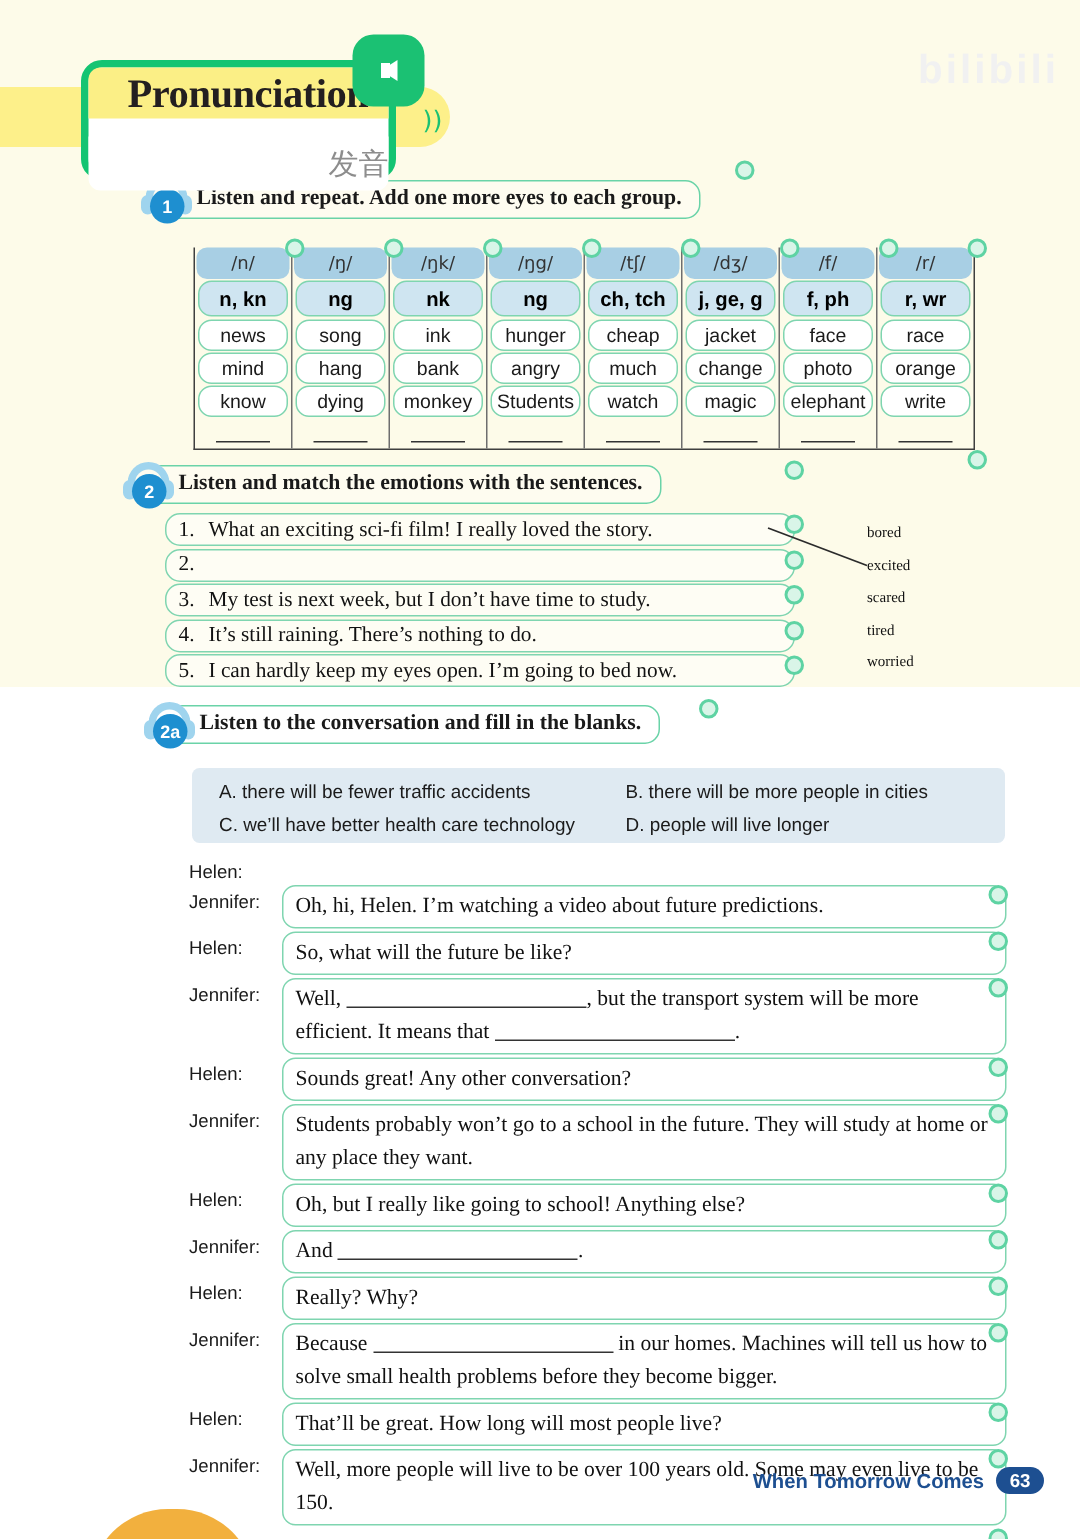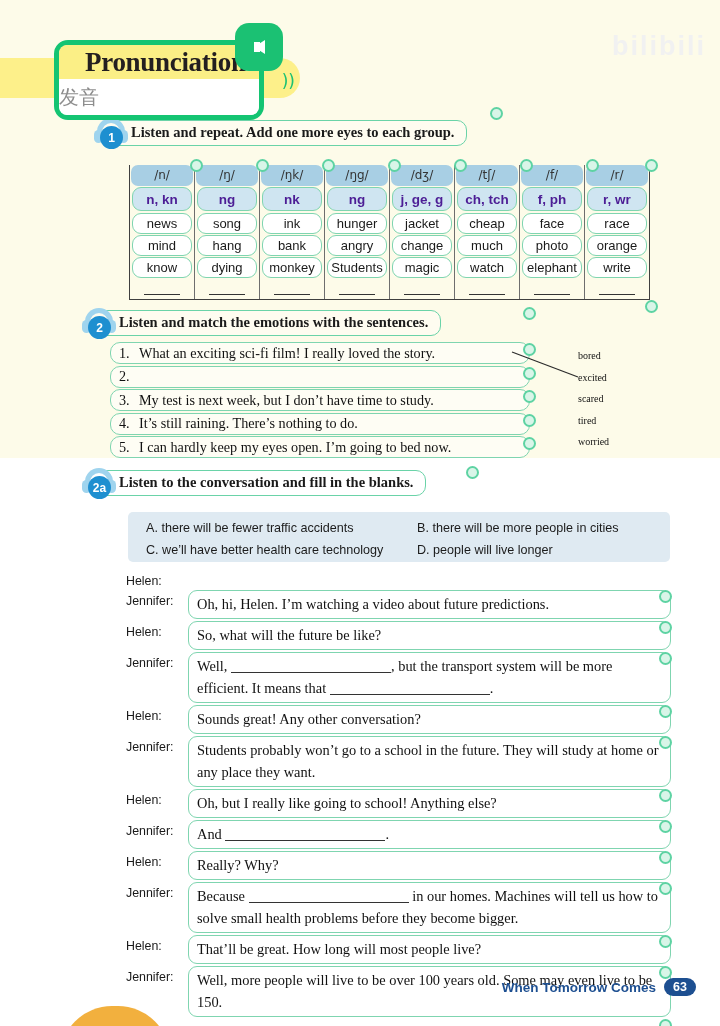--- a/index.html
+++ b/index.html
@@ -38,21 +38,21 @@
   #pron-card .pc-top {
     height:34px; background:#fbef86; display:flex; align-items:center;
     padding-left:26px; border-radius:8px 8px 0 0;
   }
   #pron-title {
     font-family:"Liberation Serif", serif; font-weight:bold;
     font-size:27px; color:#231f20; letter-spacing:-0.3px; white-space:nowrap;
   }
   #pron-card .pc-bot {
     height:36px; background:#ffffff; display:flex; align-items:center;
-    justify-content:flex-start; border-radius:0 0 8px 8px;
+    justify-content:flex-end; border-radius:0 0 8px 8px;margin-top:12px;
   }
   #pron-sub { font-size:20px; color:#8d8d8d; font-family:"DejaVu Sans", sans-serif; }
   #speaker-badge {
     position:absolute; right:-24px; top:-22px; width:48px; height:48px;
     background:#1bc173; border-radius:14px; z-index:8;
     display:flex; align-items:center; justify-content:center;
   }
   #speaker-badge .spk {
     width:0;height:0;border-top:7px solid transparent;border-bottom:7px solid transparent;
     border-right:11px solid #ffffff; position:relative;
@@ -101,21 +101,21 @@
   }
   .pt-col { flex:1 1 0; display:flex; flex-direction:column; border-right:1.2px solid #6e6e6e; }
   .pt-col:last-child { border-right:none; }
   .pt-ipa {
     height:22px; background:#a8cfe4; display:flex; align-items:center; justify-content:center;
     font-size:12px; color:#333; border-radius:7px; margin:0 1px;
     font-family:"DejaVu Sans", sans-serif;
   }
   .pt-let {
     height:26px; background:#cfe5f1; display:flex; align-items:center; justify-content:center;
-    font-weight:bold; font-size:13.5px; color:#4c1d95; border-radius:9px; margin:1px 2px;
+    font-weight:bold; font-size:13.5px; color:#000000; border-radius:9px; margin:1px 2px;
     border:1.4px solid #7fd5b0; font-family:"Liberation Sans", sans-serif;
   }
   .pt-word {
     height:22px; display:flex; align-items:center; justify-content:center;
     font-size:13px; color:#1a1a1a; border-radius:9px; margin:0.5px 2px;
     border:1.4px solid #7fd5b0; background:#fff;
     font-family:"Liberation Sans", sans-serif; white-space:nowrap;
   }
   .pt-blank { height:22px; display:flex; align-items:flex-end; justify-content:center; padding-bottom:4px;}
   .pt-blank i { display:block; width:55%; border-bottom:1.4px solid #333; height:1px; font-style:normal;}
@@ -238,35 +238,35 @@
       <div class="pt-ipa">/ŋg/</div>
       <div class="pt-let">ng</div>
       <div class="pt-word">hunger</div>
       <div class="pt-word">angry</div>
       <div class="pt-word">Students</div>
       <div class="pt-blank">
         <i></i>
       </div>
     </div>
     <div class="pt-col">
+      <div class="pt-ipa">/tʃ/</div>
+      <div class="pt-let">ch, tch</div>
+      <div class="pt-word">cheap</div>
+      <div class="pt-word">much</div>
+      <div class="pt-word">watch</div>
+      <div class="pt-blank">
+        <i></i>
+      </div>
+    </div>
+    <div class="pt-col">
       <div class="pt-ipa">/dʒ/</div>
       <div class="pt-let">j, ge, g</div>
       <div class="pt-word">jacket</div>
       <div class="pt-word">change</div>
       <div class="pt-word">magic</div>
-      <div class="pt-blank">
-        <i></i>
-      </div>
-    </div>
-    <div class="pt-col">
-      <div class="pt-ipa">/tʃ/</div>
-      <div class="pt-let">ch, tch</div>
-      <div class="pt-word">cheap</div>
-      <div class="pt-word">much</div>
-      <div class="pt-word">watch</div>
       <div class="pt-blank">
         <i></i>
       </div>
     </div>
     <div class="pt-col">
       <div class="pt-ipa">/f/</div>
       <div class="pt-let">f, ph</div>
       <div class="pt-word">face</div>
       <div class="pt-word">photo</div>
       <div class="pt-word">elephant</div>
@@ -322,21 +322,21 @@
     <div>bored</div>
     <div>excited</div>
     <div>scared</div>
     <div>tired</div>
     <div>worried</div>
   </div>
 <svg id="match-line">
   <line x1="512" y1="352" x2="578" y2="377" stroke="#2b2b2b" stroke-width="1.2"></line>
 </svg>
 
-<div class="ex-head" style="left:88px; top:470px;">
+<div class="ex-head" style="left:102px; top:470px;">
   <div class="badge">
     <div class="hoop"></div>
       <div class="earL"></div>
       <div class="earR"></div>
     <div class="circ">2a</div>
   </div>
   <div class="hbox">Listen to the conversation and fill in the blanks.</div>
 </div>
 <div class="node" style="left:466px; top:466px;"></div>
 

